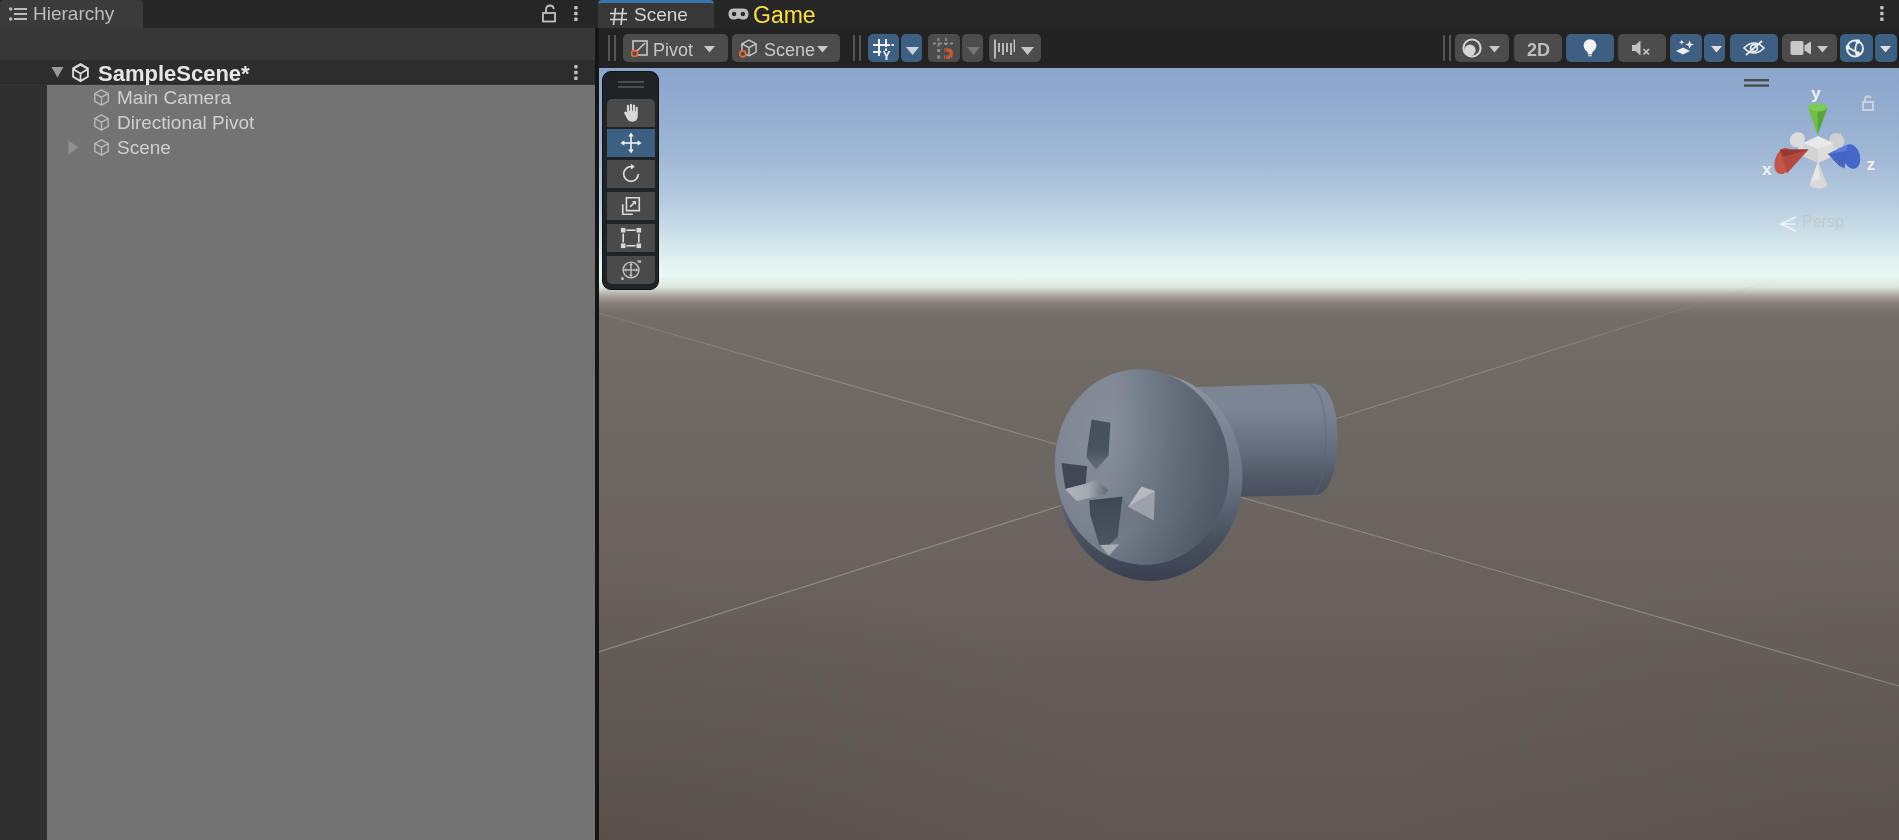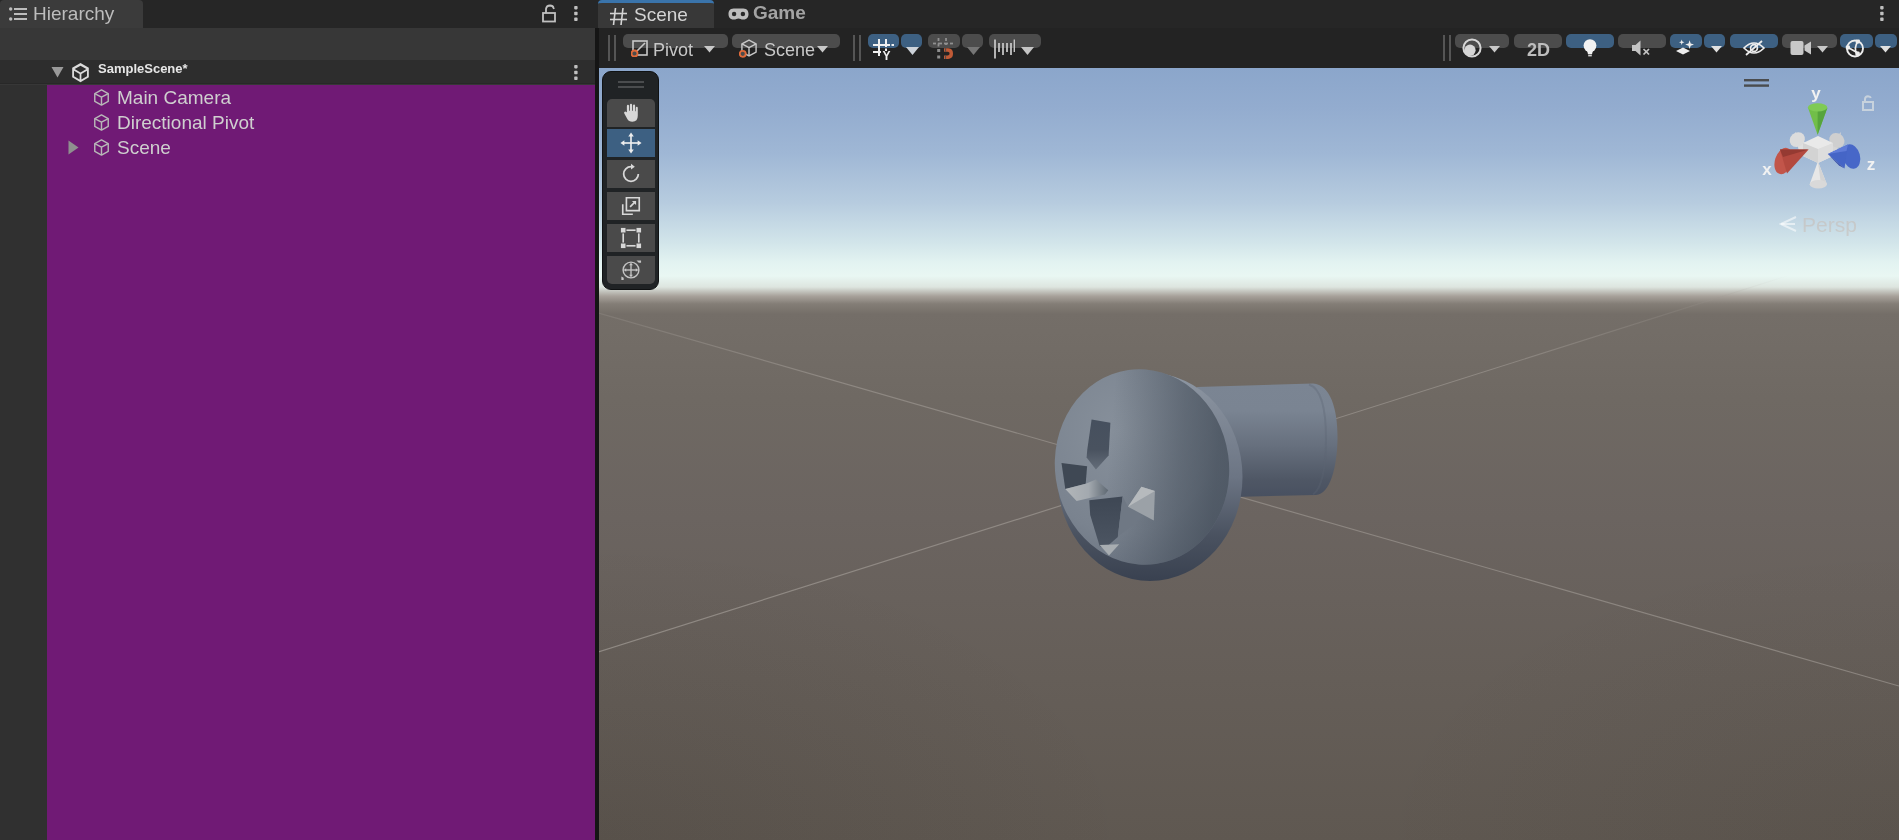--- a/index.html
+++ b/index.html
@@ -15,55 +15,55 @@
   #hier .tab { position:absolute; left:0; top:0; width:143px; height:28px; background:#3B3B3B;
     border-radius:4px 4px 0 0; color:#BDBDBD; font-size:19px; }
   #hier .tab span { position:absolute; left:33px; top:3px; }
   .hbar { position:absolute; left:0; top:28px; width:597px; height:32px; background:#383838;
     border-bottom:1px solid #2B2B2B; }
   .search { position:absolute; left:104px; top:3px; width:462px; height:27px; background:#2A2A2A;
     border:1px solid #212121; border-radius:7px; color:#8A8A8A; font-size:18px; }
   .search span { position:absolute; left:27px; top:2px; }
   .srow { position:absolute; left:0; top:60px; width:597px; height:24px; background:#2D2D2D;
     border-bottom:1px solid #282828; }
-  .srow .lbl { position:absolute; left:98px; top:1px; color:#E6E6E6; font-size:13px; font-weight:bold; }
-  #tree { position:absolute; left:0; top:85px; width:597px; height:755px; background:#701a75; }
+  .srow .lbl { position:absolute; left:98px; top:1px; color:#E6E6E6; font-size:22px; font-weight:bold; }
+  #tree { position:absolute; left:0; top:85px; width:597px; height:755px; background:#737373; }
   #gutter { position:absolute; left:0; top:0; width:47px; height:755px; background:#303030; }
   .trow { position:absolute; left:47px; width:550px; height:25px; color:#CFCFCF; font-size:19px; }
   .trow .txt { position:absolute; left:70px; top:2px; }
 
   
   #scene { position:absolute; left:597px; top:0; width:1302px; height:840px; background:#232323; }
   #scene .tabs { position:absolute; left:0; top:0; width:1302px; height:28px; background:#262626; }
   .stab { position:absolute; left:1px; top:0; width:116px; height:28px; background:#383838;
     border-top:3px solid #3A74AB; border-radius:4px 4px 0 0; color:#D4D4D4; font-size:19px; }
   .stab span { position:absolute; left:36px; top:1px; }
-  .gtab { position:absolute; left:128px; top:0; width:92px; height:28px; color:#a3a3a3; font-size:19px;font-weight:bold; }
+  .gtab { position:absolute; left:128px; top:0; width:92px; height:28px; color:#fde047; font-size:23px; }
   .gtab span { position:absolute; left:28px; top:2px; }
   #stoolbar { position:absolute; left:0; top:28px; width:1302px; height:40px; background:#232323; }
-  .tbtn { position:absolute; top:6px; height:14px; background:#4C4C4C; border-radius:5px;
+  .tbtn { position:absolute; top:6px; height:28px; background:#4C4C4C; border-radius:5px;
     color:#C8C8C8; font-size:18px; }
   .tbtn.blue { background:#3D6082; }
   .grip { position:absolute; top:7px; width:2px; height:26px; background:#555555; }
 
   
   #vp { position:absolute; left:0; top:68px; width:1302px; height:772px; overflow:hidden;
     background:linear-gradient(to bottom,
       #8BA6CB 0px, #93ACCF 40px, #9FB7D5 85px, #B7CCDF 135px, #D2E5EA 175px,
       #E3F3F1 195px, #E9F7F3 208px, #DDE5DF 219px,
       #A8A29B 228px, #837D76 236px, #746E68 246px,
       #6F6963 330px, #6B6460 450px, #655E58 610px, #5F5851 772px);
     }
   #vp::before { content:""; position:absolute; left:0; top:0; width:1302px; height:772px;
     background:
       radial-gradient(ellipse 900px 500px at 0% 100%, rgba(25,20,15,0.10), rgba(25,20,15,0) 60%),
       radial-gradient(ellipse 900px 500px at 100% 100%, rgba(25,20,15,0.07), rgba(25,20,15,0) 60%);
   }
   .persp { position:absolute; left:1182px; top:145px; width:110px; height:24px;
-    color:rgba(198,188,180,0.55); font-size:21px; }
+    color:rgba(198,188,180,0.55); font-size:16px; }
 
   
   #rail { position:absolute; left:5px; top:3px; width:57px; height:219px; background:#202325;
     border:1px solid #101213; border-radius:9px; }
   .rbtn { position:absolute; left:4px; width:48px; height:28px; background:#4A4A4A; }
   .rbtn.blue { background:#3D6082; }
   .rbtn.top { border-radius:5px 5px 0 0; }
   .rbtn.bot { border-radius:0 0 5px 5px; }
 </style>
 </head>

